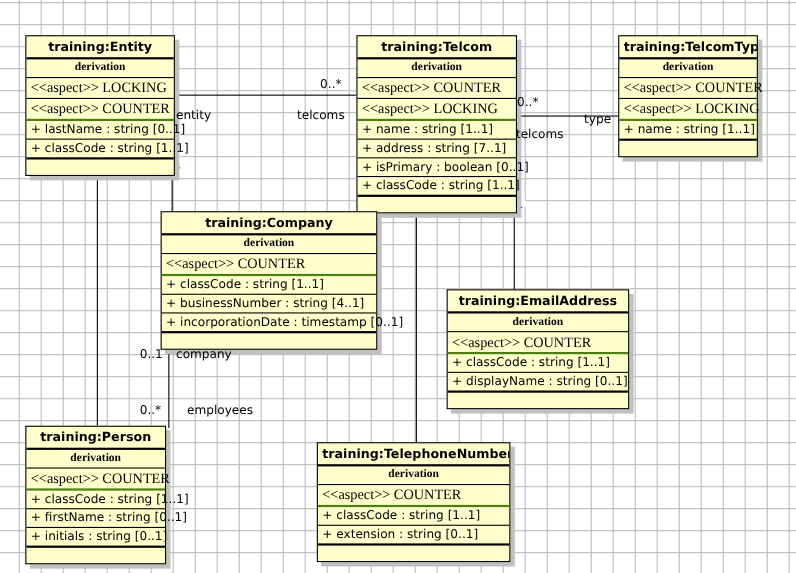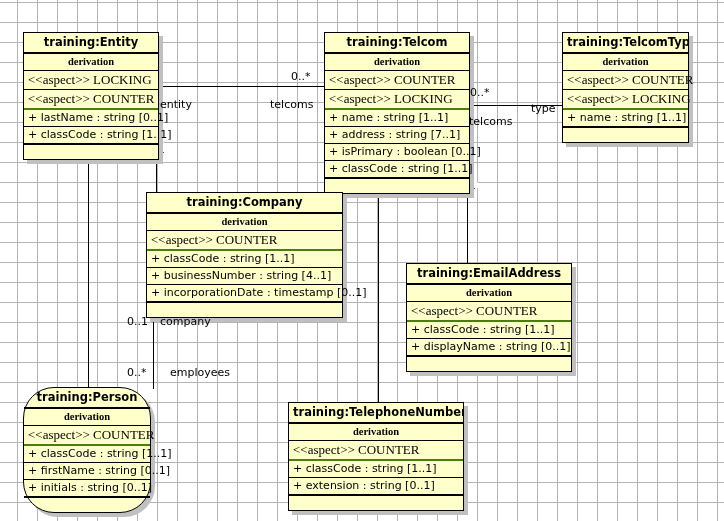--- a/index.html
+++ b/index.html
@@ -223,21 +223,21 @@
       <div class="uml-derivation">derivation</div>
       <div class="uml-aspect">&lt;&lt;aspect&gt;&gt; COUNTER</div>
     </div>
     <div class="uml-attrs">
       <div class="uml-attr">+ classCode : string [1..1]</div>
       <div class="uml-attr">+ displayName : string [0..1]</div>
     </div>
     <div class="uml-ops"></div>
   </div>
 
-  <div class="uml-class" style="left:23px; top:387px; width:128px;border-radius:31px;">
+  <div class="uml-class" style="left:23px; top:387px; width:128px;">
     <div class="uml-name">training:Person</div>
     <div class="uml-stereo-block">
       <div class="uml-derivation">derivation</div>
       <div class="uml-aspect">&lt;&lt;aspect&gt;&gt; COUNTER</div>
     </div>
     <div class="uml-attrs">
       <div class="uml-attr">+ classCode : string [1..1]</div>
       <div class="uml-attr">+ firstName : string [0..1]</div>
       <div class="uml-attr">+ initials : string [0..1]</div>
     </div>

